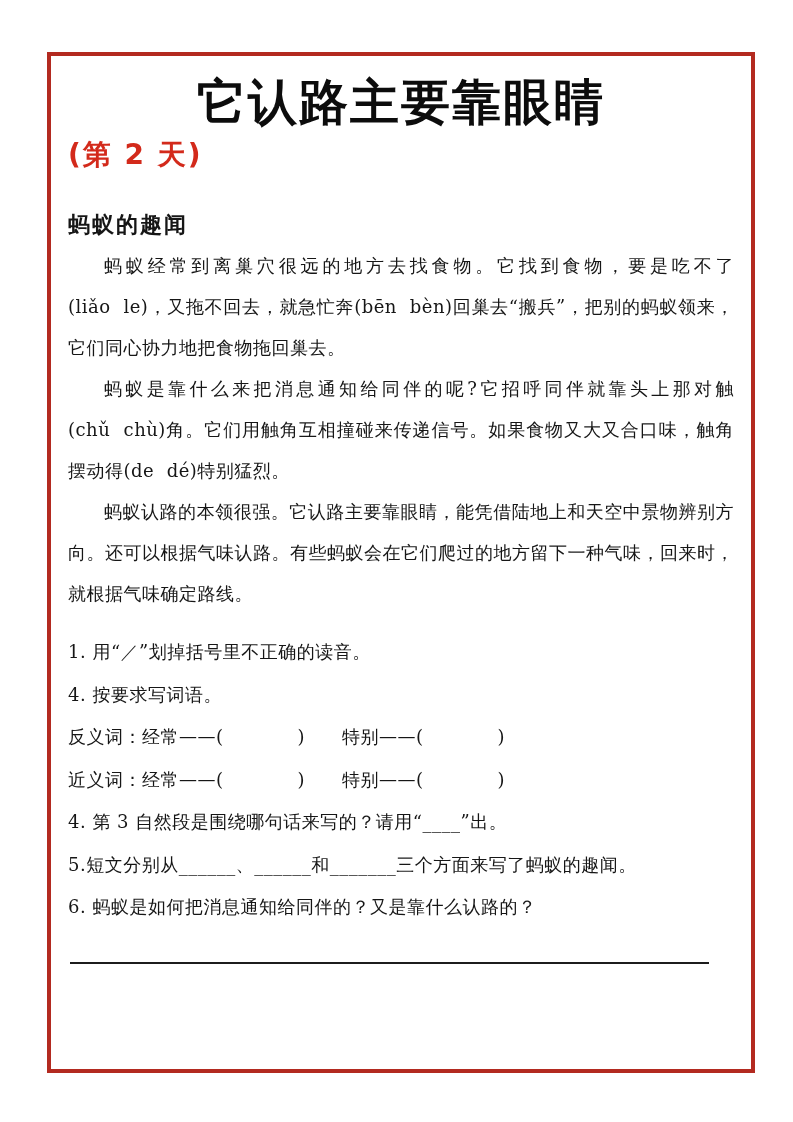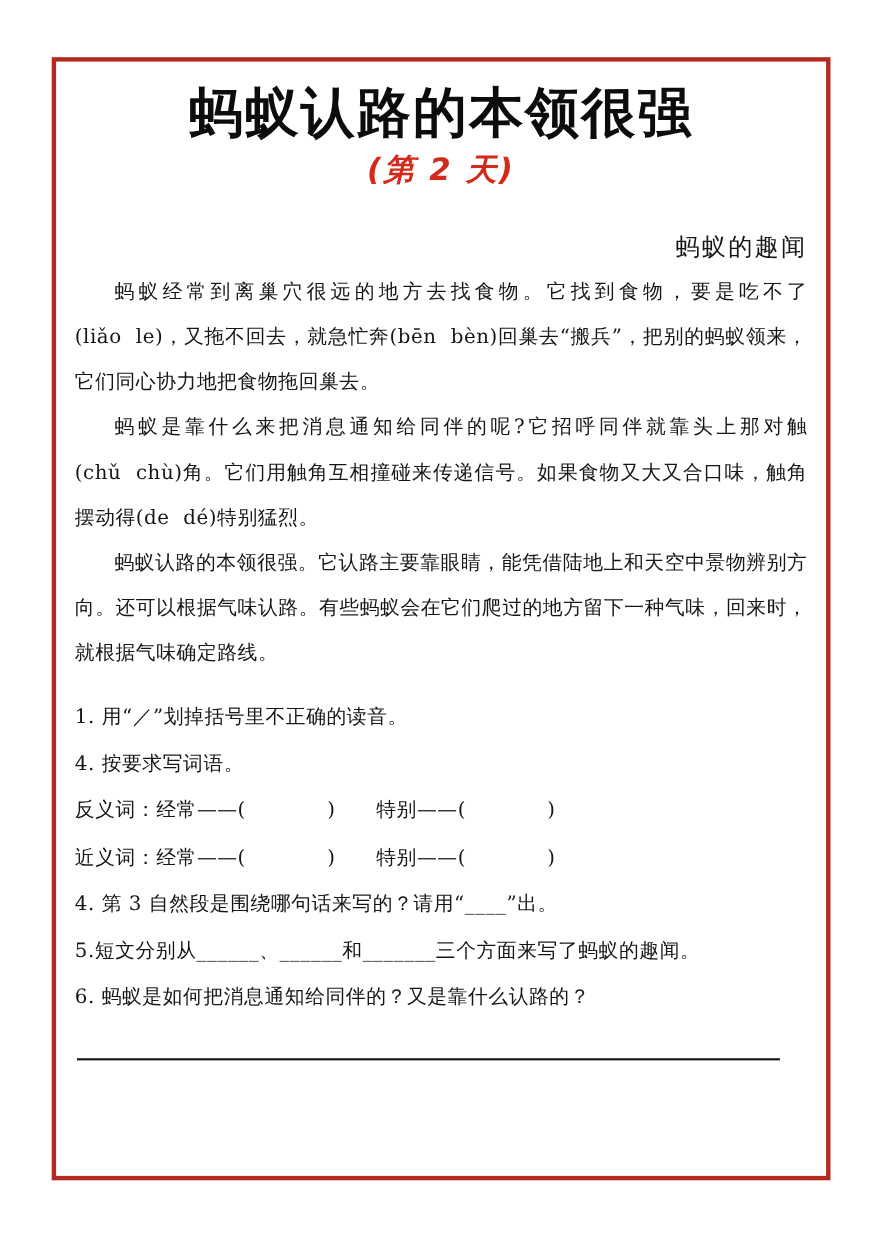--- a/index.html
+++ b/index.html
@@ -23,33 +23,32 @@
     margin:8px 0 0 0;
     text-align:center;
     font-family:"DejaVu Sans", sans-serif;
     font-weight:900;
     font-size:49px;
     letter-spacing:2px;
     line-height:1.25;
     color:#0c0c0c;
   }
   .subtitle {
-    text-align:center;
+    text-align:left;
     font-family:"DejaVu Sans", sans-serif;
     font-weight:bold;
     font-size:28px;
     letter-spacing:2px;
     color:#d32a1b;
     margin-top:3px;
-    font-style:italic;
   }
   .article-title {
-    text-align:right;
+    text-align:left;
     font-size:22px;
-    font-weight:normal;
+    font-weight:bold;
     margin:36px 0 5px 0;
     letter-spacing:2px;
   }
   .para {
     margin:0;
     font-size:18px;
     line-height:41px;
     text-indent:2em;
     text-align:justify;
     letter-spacing:0.5px;
@@ -77,21 +76,21 @@
     height:0;
     border-bottom:2.5px solid #1c1c1c;
   }
 </style>
 </head>
 <body>
 
 <div class="page">
   <div class="frame">
 
-    <h1 class="title">蚂蚁认路的本领很强</h1>
+    <h1 class="title">它认路主要靠眼睛</h1>
     <div class="subtitle">(第 2 天)</div>
 
     <h2 class="article-title">蚂蚁的趣闻</h2>
 
     <p class="para">蚂蚁经常到离巢穴很远的地方去找食物。它找到食物，要是吃不了(liǎo&nbsp;&nbsp;le)，又拖不回去，就急忙奔(bēn&nbsp;&nbsp;bèn)回巢去“搬兵”，把别的蚂蚁领来，它们同心协力地把食物拖回巢去。</p>
     <p class="para">蚂蚁是靠什么来把消息通知给同伴的呢?它招呼同伴就靠头上那对触(chǔ&nbsp;&nbsp;chù)角。它们用触角互相撞碰来传递信号。如果食物又大又合口味，触角摆动得(de&nbsp;&nbsp;dé)特别猛烈。</p>
     <p class="para">蚂蚁认路的本领很强。它认路主要靠眼睛，能凭借陆地上和天空中景物辨别方向。还可以根据气味认路。有些蚂蚁会在它们爬过的地方留下一种气味，回来时，就根据气味确定路线。</p>
 
     <div class="questions">
       <p class="q">1. 用“／”划掉括号里不正确的读音。</p>

